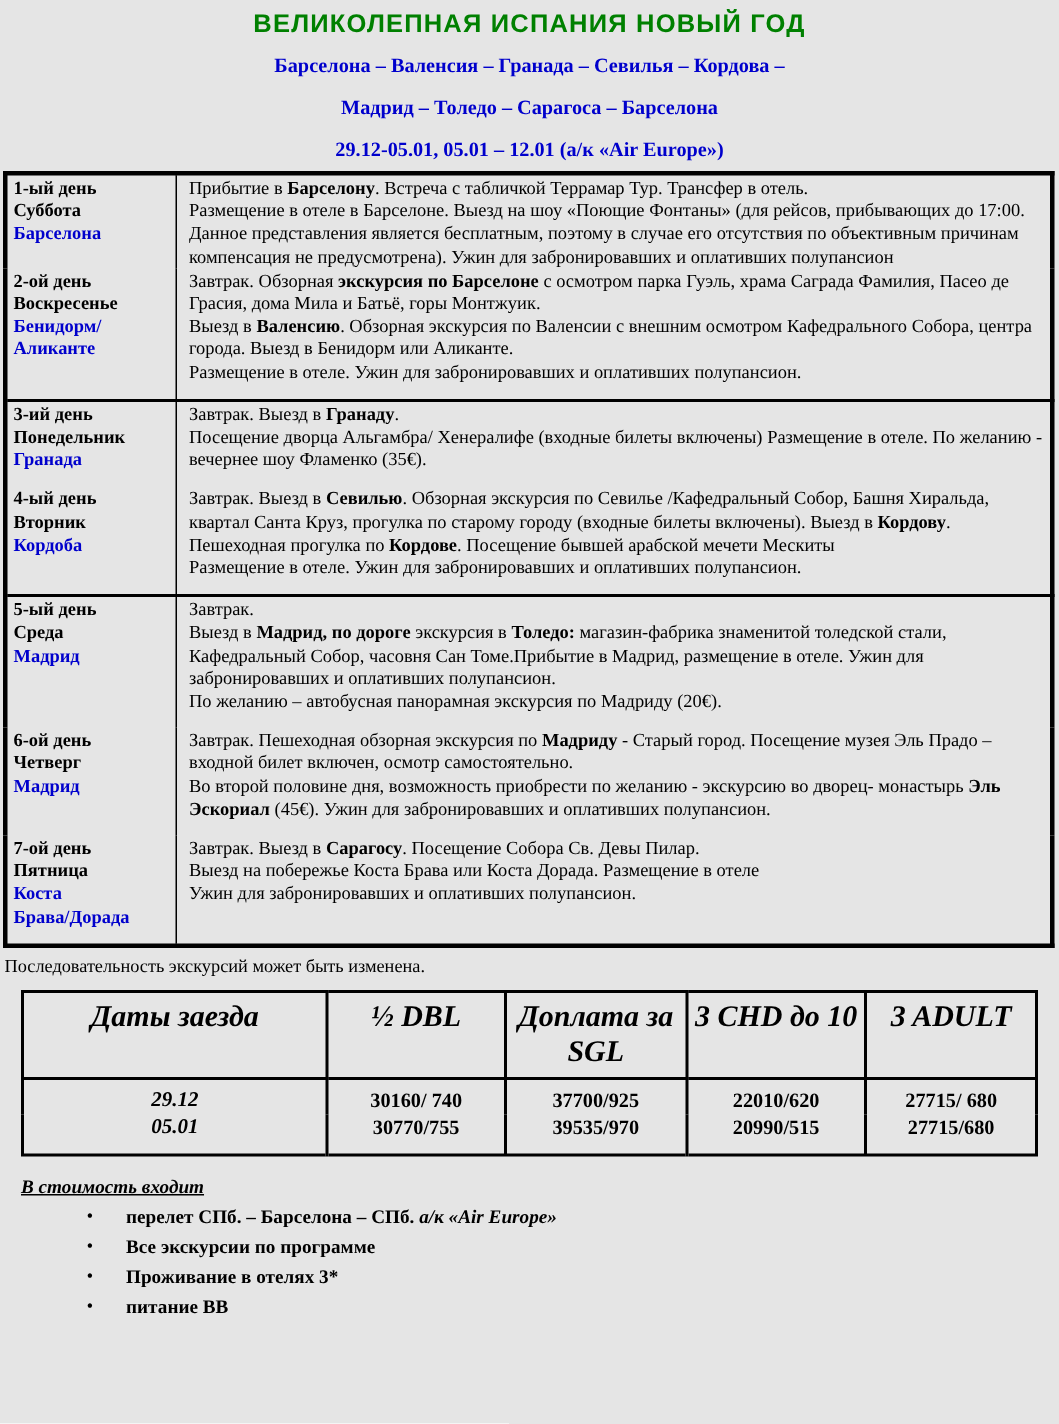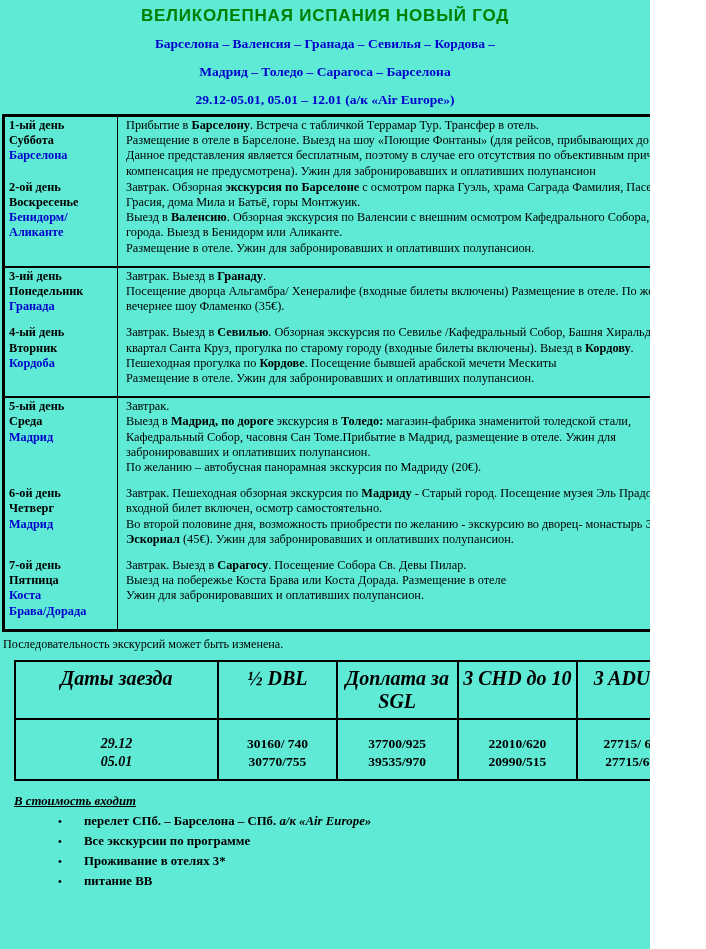--- a/index.html
+++ b/index.html
@@ -1,18 +1,18 @@
 <!DOCTYPE html>
 <html><head>
 <meta charset="utf-8">
 <style>
   html,body { margin:0; padding:0; background:#ffffff; }
   .page {
-    width:650px; height:949px; box-sizing:border-box; overflow:hidden;
-    background:#5eead4; color:#000;
+    width:706px; height:949px; box-sizing:border-box; overflow:hidden;
+    background:#e5e5e5; color:#000;
     font-family:"Liberation Serif", serif;
     padding-top:4px; position:relative;
   }
   
   .title {
     font-family:"Liberation Sans", sans-serif;
     font-size:17px; font-weight:bold; letter-spacing:0.8px;
     color:var(--green); text-align:center; margin:2px 0 10px 0;
   }
   .route {
@@ -49,21 +49,21 @@
     text-align:center; font-weight:bold; font-size:13.5px;
   }
   table.prices th {
     border:2px solid #000; font-style:italic; font-size:20px;
     height:50px; vertical-align:top; padding-top:5px; font-weight:bold;
   }
   table.prices td {
     border-left:2px solid #000; border-right:2px solid #000;
     padding:1px 2px;
   }
-  table.prices tr.r0 td { padding-top:16px; }
+  table.prices tr.r0 td { padding-top:6px; }
   table.prices tr.rlast td { padding-bottom:9px; }
   table.prices td.date { font-style:italic; font-size:14px; }
   
   .inc-head {
     margin:13px 0 0 14px; font-weight:bold; font-style:italic;
     text-decoration:underline; font-size:12.8px;
   }
   ul.blist { list-style:none; margin:2px 0 0 0; padding:0; font-weight:bold; font-size:12.8px; }
   ul.blist li { margin-top:5px; padding-left:58px; display:flex; }
   ul.blist .bullet { flex:none; width:26px; font-size:11px; padding-top:1px; }

